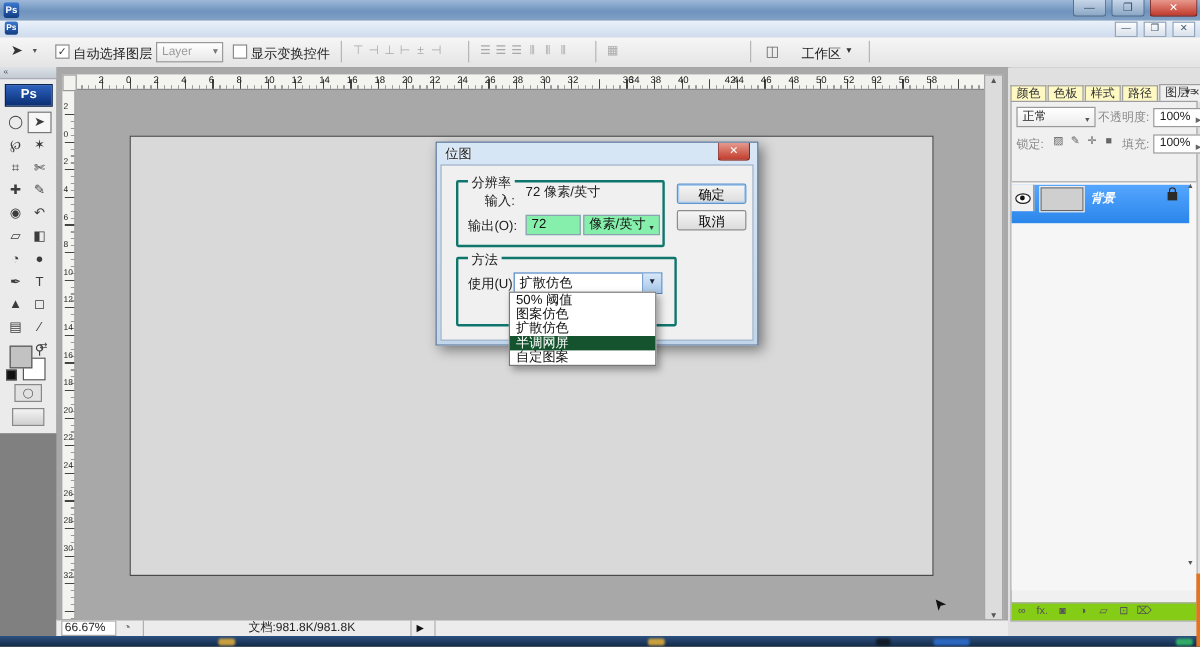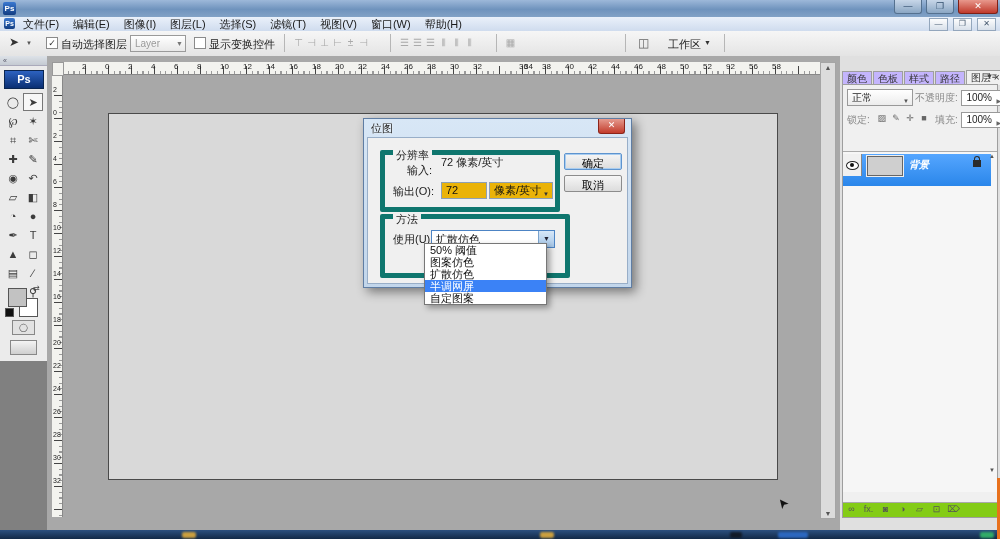--- a/index.html
+++ b/index.html
@@ -73,21 +73,21 @@
   #canvas{position:absolute;left:61px;top:57px;width:668px;height:365px;background:#d9d9d9;border:1px solid #4a4a4a}
   #vscroll{position:absolute;right:4px;top:6px;width:14px;height:455px;background:#dcdcdc;border:1px solid #a5a5a5;
      font-size:7px;color:#555;text-align:center}
   #statusbar{position:absolute;left:0;bottom:0;width:100%;height:13px;background:#ececec;
      border-top:1px solid #9b9b9b;font-size:10px;color:#222;line-height:13px}
   .sb-sep{position:absolute;top:0;width:1px;height:13px;background:#b0b0b0}
   #cursor{position:absolute;left:730px;top:440px;font-size:13px;color:#111;transform:rotate(231deg)}
   
   #dock{left:840px;top:56px;width:160px;height:474px;background:#e0e0e0;font-size:10px;color:#333}
   #panel-tabs{position:absolute;left:2px;top:14px;height:14px;white-space:nowrap}
-  .ptab{display:inline-block;height:13px;line-height:13px;padding:0 4px;background:#c4b5fd;
+  .ptab{display:inline-block;height:13px;line-height:13px;padding:0 4px;background:#fef9c3;
      border:1px solid #9e9e9e;border-bottom:none;font-size:10px;margin-right:1px;vertical-align:bottom}
   .ptab.active{background:#f0f0f0;height:14px}
   #panel-body{position:absolute;left:2px;top:28px;width:154px;height:432px;background:#f0f0f0;border:1px solid #9e9e9e}
   .prow{position:absolute;left:0;width:100%;height:20px}
   .pselect{position:absolute;height:15px;background:linear-gradient(#fff,#ececec);border:1px solid #999;
      font-size:10px;line-height:15px;padding-left:4px;color:#222}
   .pbox{position:absolute;height:14px;background:#fff;border:1px solid #999;font-size:10px;
      line-height:14px;text-align:right;padding-right:10px;color:#222}
   .pbox .arr{position:absolute;right:1px;top:3px;font-size:6px;color:#666}
   #layerlist{position:absolute;left:0;top:66px;width:154px;height:340px;background:#f6f6f6;border-top:1px solid #aaa}
@@ -104,56 +104,55 @@
   .fico{display:inline-block;width:17px;text-align:center;color:#555;font-size:9px;line-height:13px}
   #list-scroll{position:absolute;right:1px;top:68px;width:8px;height:336px;font-size:6px;color:#555;text-align:center}
   
   #dialog{left:363px;top:118px;width:267px;height:168px;background:linear-gradient(#d8e7f6,#c2d6eb);
      border:1px solid #5f7da3;box-shadow:4px 4px 10px rgba(0,0,0,.45);z-index:10;font-size:11px;color:#1b1b1b}
   #dialog .dtitle{position:absolute;left:7px;top:2px;font-size:11px;color:#1c1c1c;text-shadow:0 0 2px #fff}
   #dialog .dclose{position:absolute;right:6px;top:0;width:25px;height:14px;
      background:linear-gradient(#e59a8e,#c33c2c);border:1px solid #8c241a;border-top:none;
      border-radius:0 0 3px 3px;color:#fff;font-size:9px;text-align:center;line-height:13px}
   #dbody{position:absolute;left:3px;top:18px;width:259px;height:145px;background:#f0f0f0;border:1px solid #98aec8}
-  .grp{position:absolute;border:5px solid #0f766e;border-radius:2px}
+  .grp{position:absolute;border:2px solid #0f766e;border-radius:2px}
   .grp .glabel{position:absolute;left:8px;top:-7px;background:#f0f0f0;padding:0 3px;font-size:11px}
   .dbtn{position:absolute;width:58px;height:17px;background:linear-gradient(#f6f6f6,#dcdcdc);
      border:1px solid #8c8c8c;border-radius:2px;font-size:11px;text-align:center;line-height:16px}
   .dbtn.default{border:1px solid #5e94cf;box-shadow:0 0 0 1px #a9cdf0 inset}
-  .dinput{position:absolute;height:15px;background:#eab308;border:1px solid #8ea0b4;font-size:11px;
+  .dinput{position:absolute;height:15px;background:#86efac;border:1px solid #8ea0b4;font-size:11px;
      line-height:15px;padding-left:4px;color:#111}
   .dcombo{position:absolute;height:16px;background:#fff;border:1px solid #4d84c4;font-size:11px;
      line-height:16px;padding-left:4px;color:#111}
   .combo-btn{position:absolute;right:0;top:0;width:15px;height:100%;
      background:linear-gradient(#d7e7f8,#a6c7e8);border-left:1px solid #7aa2cc;
      font-size:7px;color:#223;text-align:center;line-height:16px}
   #dropdown{left:424px;top:243px;width:121px;background:#fff;border:1px solid #777;
      box-shadow:3px 3px 6px rgba(0,0,0,.35);z-index:11;font-size:11px}
   .ditem{height:12px;line-height:12px;padding-left:5px;color:#111;white-space:nowrap}
-  .ditem.selected{background:#3b82f6;color:#fff}
+  .ditem.selected{background:#14532d;color:#fff}
   
   #taskbar{left:0;top:530px;width:1000px;height:9px;background:linear-gradient(#2c507f,#122947)}
   .tb-hint{position:absolute;top:2px;height:6px;border-radius:2px;filter:blur(1px);opacity:.85}
   #orange-sliver{left:997px;top:478px;width:3px;height:61px;background:#e8711c;z-index:12}
 </style>
 </head>
 <body>
 
 <div id="titlebar" class="abs">
   <span class="app-icon">Ps</span>
   <span class="abs" style="right:2px;top:0">
     <span class="wbtn" style="width:26px">—</span>
     <span class="wbtn" style="width:26px">❐</span>
     <span class="wbtn close" style="width:38px">✕</span>
   </span>
 </div>
 
 <div id="menubar" class="abs">
   <span class="doc-icon">Ps</span>
-  <span id="menu-items" style="position:absolute;left:16px;top:0"><span class="menu-item">文件(F)</span><span class="menu-item">编辑(E)</span><span class="menu-item">图像(I)</span><span class="menu-item">图层(L)</span><span class="menu-item">选择(S)</span><span class="menu-item">滤镜(T)</span><span class="menu-item">视图(V)</span><span class="menu-item">窗口(W)</span><span class="menu-item">帮助(H)</span></span>
   <span class="abs" style="right:4px;top:1px">
     <span class="docbtn">—</span>
     <span class="docbtn">❐</span>
     <span class="docbtn">✕</span>
   </span>
 </div>
 
 <div id="optionsbar" class="abs">
   <span class="abs" style="left:9px;top:4px;font-size:12px;color:#333">➤</span>
   <span class="abs" style="left:26px;top:9px;font-size:6px;color:#555">▼</span>
@@ -206,21 +205,21 @@
       <span class="hnum" style="left: 306px;">22</span>
       <span class="hnum" style="left: 329px;">24</span>
       <span class="hnum" style="left: 352px;">26</span>
       <span class="hnum" style="left: 375px;">28</span>
       <span class="hnum" style="left: 398px;">30</span>
       <span class="hnum" style="left: 421px;">32</span>
       <span class="hnum" style="left: 444px; padding-left: 28px;">34</span>
       <span class="hnum" style="left: 467px;">36</span>
       <span class="hnum" style="left: 490px;">38</span>
       <span class="hnum" style="left: 513px;">40</span>
-      <span class="hnum" style="left: 536px;">42</span>
+      <span class="hnum" style="left: 552px;">42</span>
       <span class="hnum" style="left: 559px;">44</span>
       <span class="hnum" style="left: 582px;">46</span>
       <span class="hnum" style="left: 605px;">48</span>
       <span class="hnum" style="left: 628px;">50</span>
       <span class="hnum" style="left: 651px;">52</span>
       <span class="hnum" style="left: 674px;">92</span>
       <span class="hnum" style="left: 697px;">56</span>
       <span class="hnum" style="left: 720px;">58</span>
     </div>
   <div id="vruler">
@@ -243,20 +242,29 @@
       <span class="vnum" style="top: 380px;">30</span>
       <span class="vnum" style="top: 403px;">32</span>
     </div>
   <div id="ruler-corner"></div>
   <div id="canvas"></div>
   <div id="vscroll">
       <div style="margin-top:1px">▲</div>
       <div style="position:absolute;bottom:1px;left:0;width:100%">▼</div>
     </div>
   <span id="cursor">➤</span>
+  <div id="statusbar">
+    <span class="abs" style="left:4px;top:0;width:42px;background:#fff;border:1px solid #aaa;height:11px;line-height:11px;padding-left:2px">66.67%</span>
+    <span class="abs" style="left:56px;top:0;color:#777">◔</span>
+    <span class="sb-sep" style="left:72px"></span>
+    <span class="abs" style="left:160px;top:0">文档:981.8K/981.8K</span>
+    <span class="abs" style="left:300px;top:0;font-size:8px;color:#111">▶</span>
+    <span class="sb-sep" style="left:295px"></span>
+    <span class="sb-sep" style="left:315px"></span>
+  </div>
 </div>
 
 <div id="dock" class="abs">
   <div id="panel-tabs"><span class="ptab">颜色</span><span class="ptab">色板</span><span class="ptab">样式</span><span class="ptab">路径</span><span class="ptab active">图层<span> ×</span></span></div>
   <span class="abs" style="right:3px;top:15px;font-size:9px;color:#444">▾≡</span>
   <div id="panel-body">
     <div class="prow" style="top:4px">
       <span class="pselect" style="left:4px;width:60px">
         <span>正常</span><span class="abs" style="right:3px;top:4px;font-size:6px;color:#555">▼</span>
       </span>

